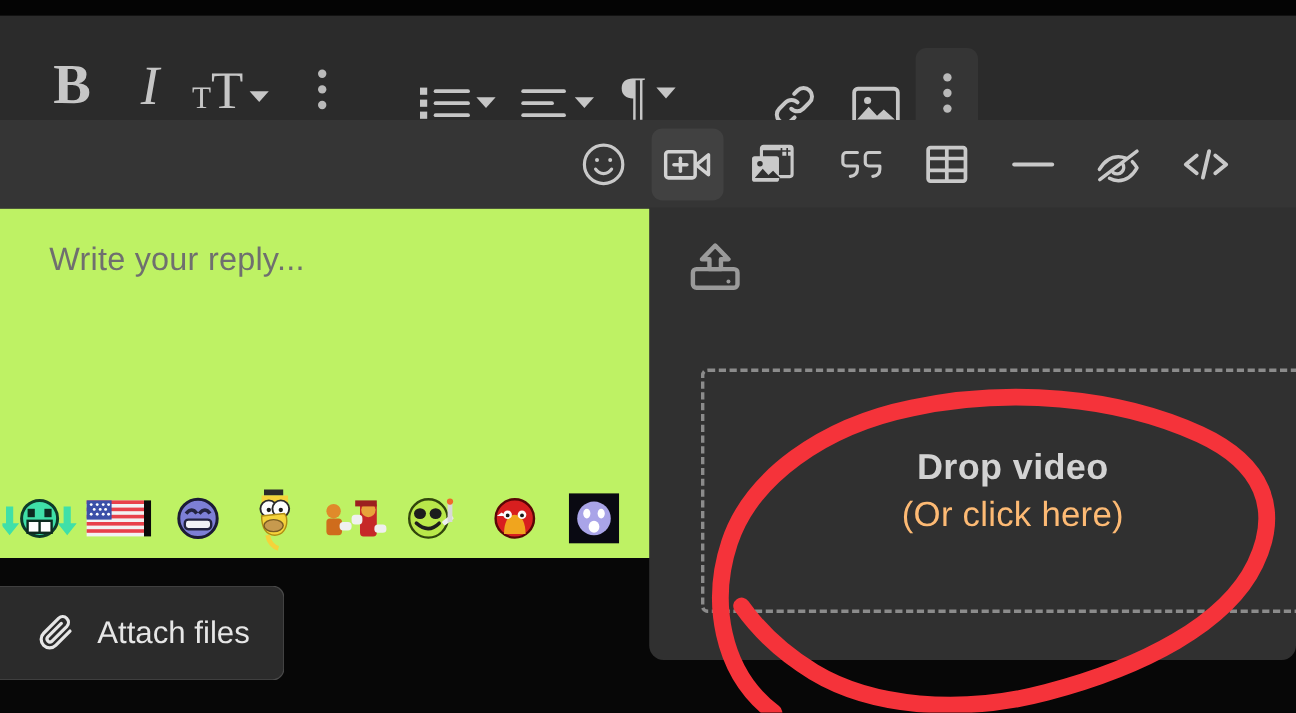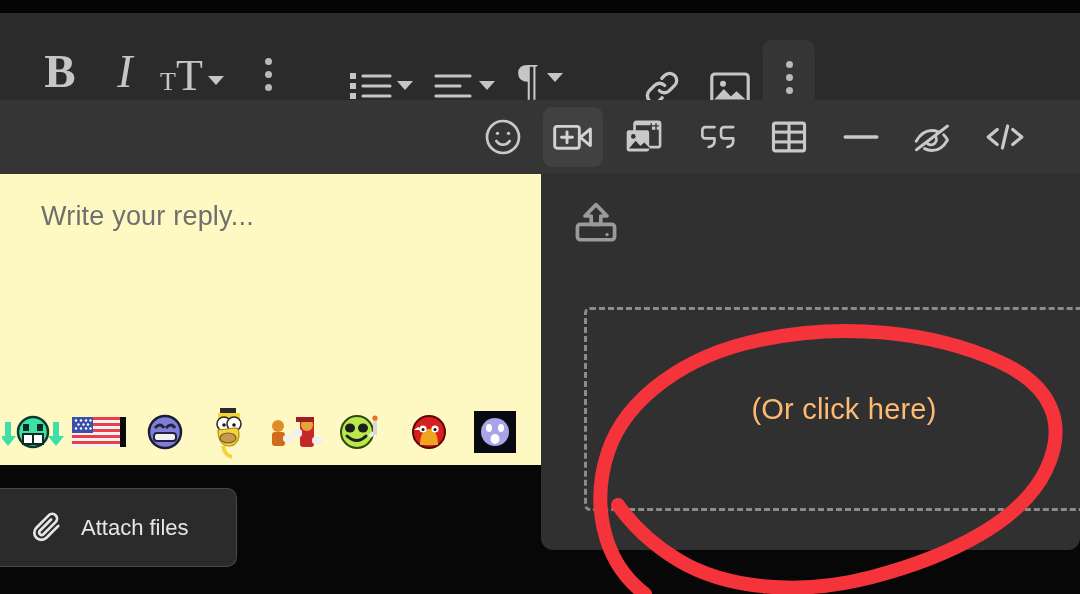--- a/index.html
+++ b/index.html
@@ -58,21 +58,21 @@
     background:#353535;border-bottom:1px solid #2a2a2a;
   }
   .r2-btn{
     position:absolute;top:7px;width:60px;height:60px;border-radius:9px;
     display:flex;align-items:center;justify-content:center;color:#c9c9c9;cursor:pointer;
   }
   .r2-btn.active{background:#414141;}
 
   
   .editor{
-    position:absolute;left:0;top:174px;width:1080px;height:291px;background:#fef9c3;
+    position:absolute;left:0;top:174px;width:1080px;height:291px;background:#bef264;
   }
   .placeholder{
     position:absolute;left:41px;top:27px;font-size:27px;color:#6f6f6f;letter-spacing:.2px;
   }
   .emoji-row{
     position:absolute;left:0;top:224px;width:541px;height:67px;
     display:flex;align-items:center;gap:0px;
   }
   .emoji{
     width:66px;height:52px;display:flex;align-items:center;justify-content:center;
@@ -81,21 +81,21 @@
 
   
   .bottom{
     position:absolute;left:0;top:465px;width:1080px;height:129px;background:#070707;
   }
   .attach-btn{
     position:absolute;left:0;top:23px;width:237px;height:79px;
     background:#2b2b2b;border:1px solid #4a4a4a;border-left:none;
     border-radius:0 10px 10px 0;
     display:flex;align-items:center;gap:17px;padding-left:30px;box-sizing:border-box;
-    color:#e6e6e6;font-size:22px;cursor:pointer;
+    color:#e6e6e6;font-size:26px;cursor:pointer;
   }
 
   
   .video-panel{
     position:absolute;left:541px;top:173px;width:539px;height:377px;
     background:#303030;border-radius:0 0 12px 12px;
   }
   .upload-icon{position:absolute;left:31px;top:27px;color:#9a9a9a;}
   .dropzone{
     position:absolute;left:43px;top:134px;width:520px;height:204px;
@@ -393,20 +393,21 @@
   <div class="video-panel">
     <div class="upload-icon">
       <svg width="48" height="46" viewBox="0 0 26 25" fill="none" stroke="#9a9a9a" stroke-width="2" stroke-linecap="round" stroke-linejoin="round">
         <path d="M13 2.5l6 6.2h-3.4v4.5h-5.2V8.7H7z"></path>
         <path d="M4.5 13.2h17a1.6 1.6 0 0 1 1.6 1.6v5.2a1.6 1.6 0 0 1-1.6 1.6h-17a1.6 1.6 0 0 1-1.6-1.6v-5.2a1.6 1.6 0 0 1 1.6-1.6z"></path>
         <circle cx="19" cy="18.8" r="0.9" fill="#9a9a9a" stroke="none"></circle>
       </svg>
     </div>
 
     <div class="dropzone">
+      <div class="dz-title">Drop video</div>
       <div class="dz-sub">(Or click here)</div>
     </div>
   </div>
 
   <svg class="annot" viewBox="0 0 1080 594">
     <path d="M645 594
              C 600 560, 592 500, 608 452
              C 626 398, 686 355, 760 340
              C 840 323, 930 330, 1000 362
              C 1052 386, 1068 424, 1046 470

